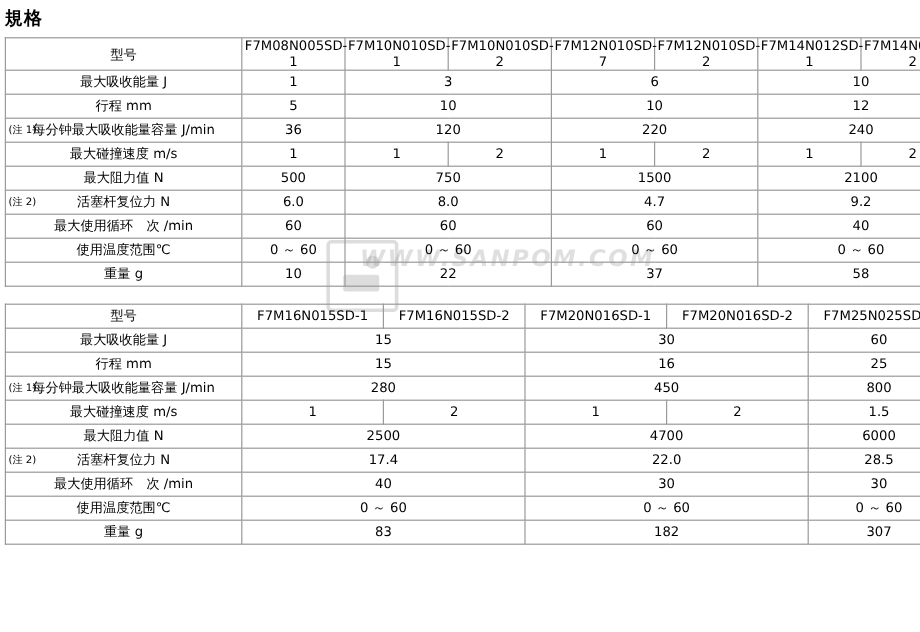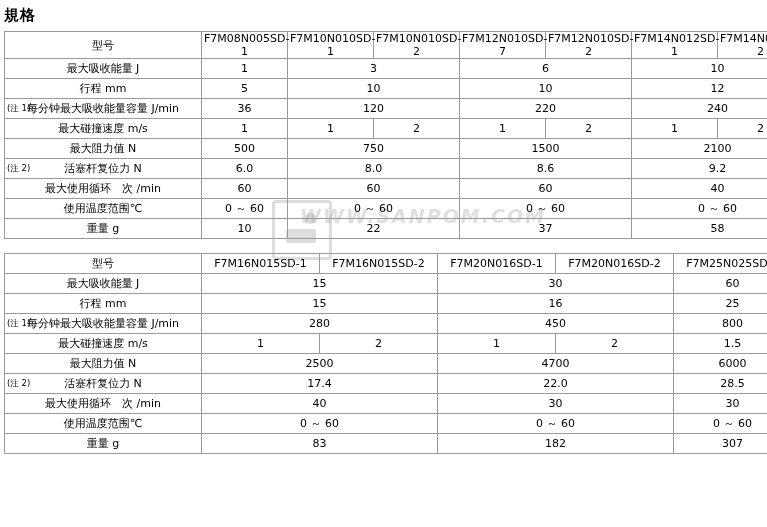--- a/index.html
+++ b/index.html
@@ -199,21 +199,21 @@
           <td colspan="2">1500</td>
           <td colspan="2">2100</td>
         </tr>
         <tr>
           <td class="rowlabel">
             <span class="note">(注 2)</span>
             <span class="txt">活塞杆复位力 N</span>
           </td>
           <td>6.0</td>
           <td colspan="2">8.0</td>
-          <td colspan="2">8.6</td>
+          <td colspan="2">4.7</td>
           <td colspan="2">9.2</td>
         </tr>
         <tr>
           <td class="rowlabel">
             <span class="note"></span>
             <span class="txt">最大使用循环　次 /min</span>
           </td>
           <td>60</td>
           <td colspan="2">60</td>
           <td colspan="2">60</td>

